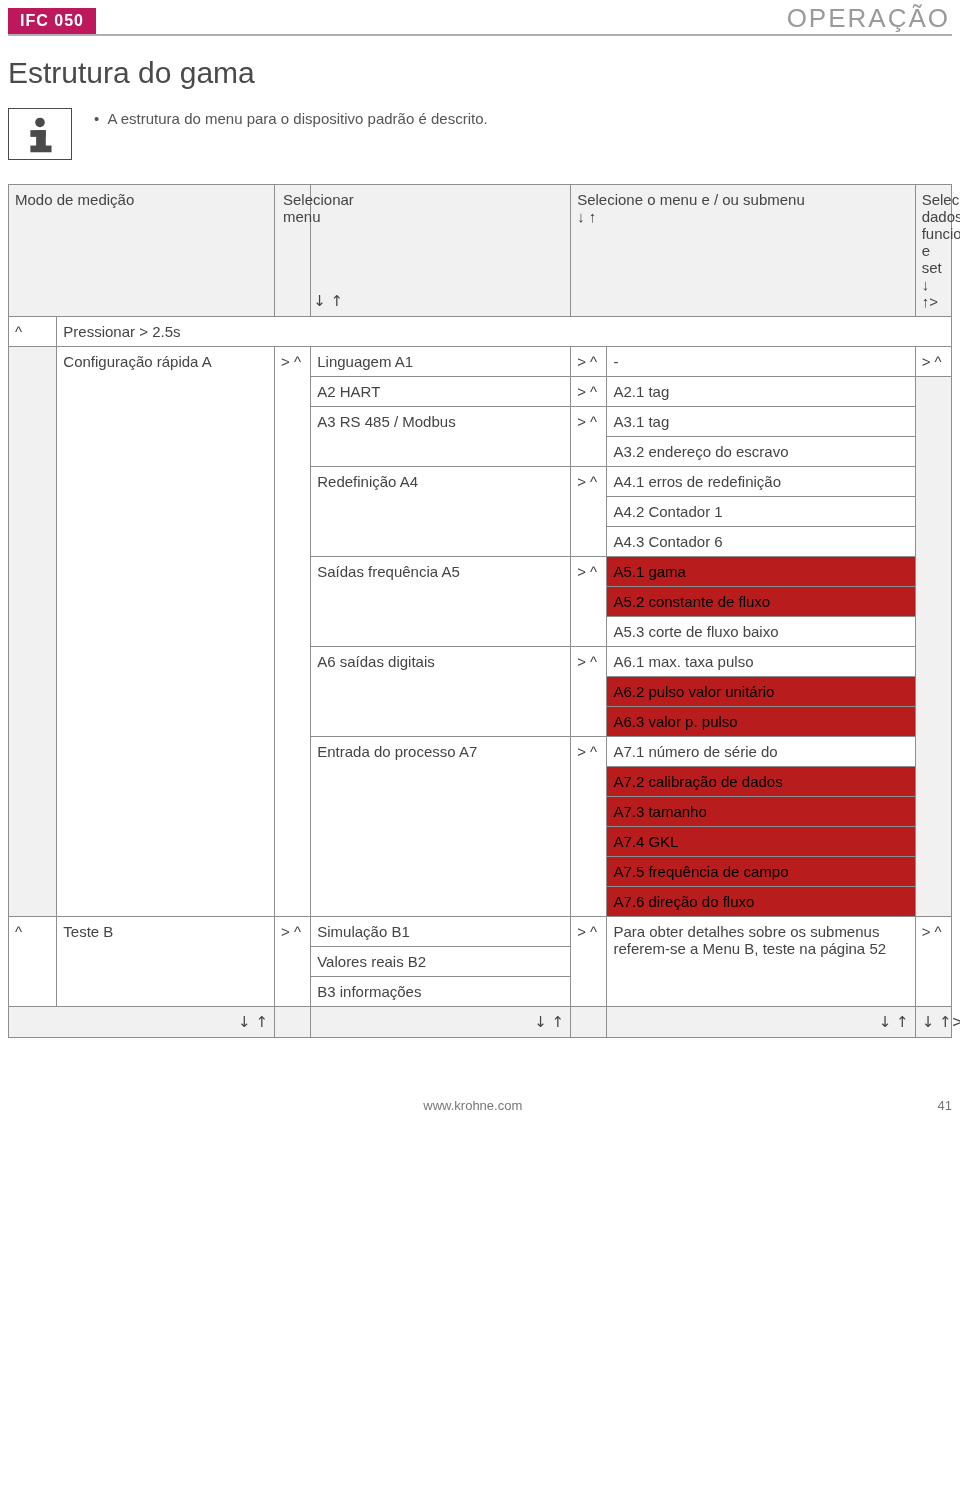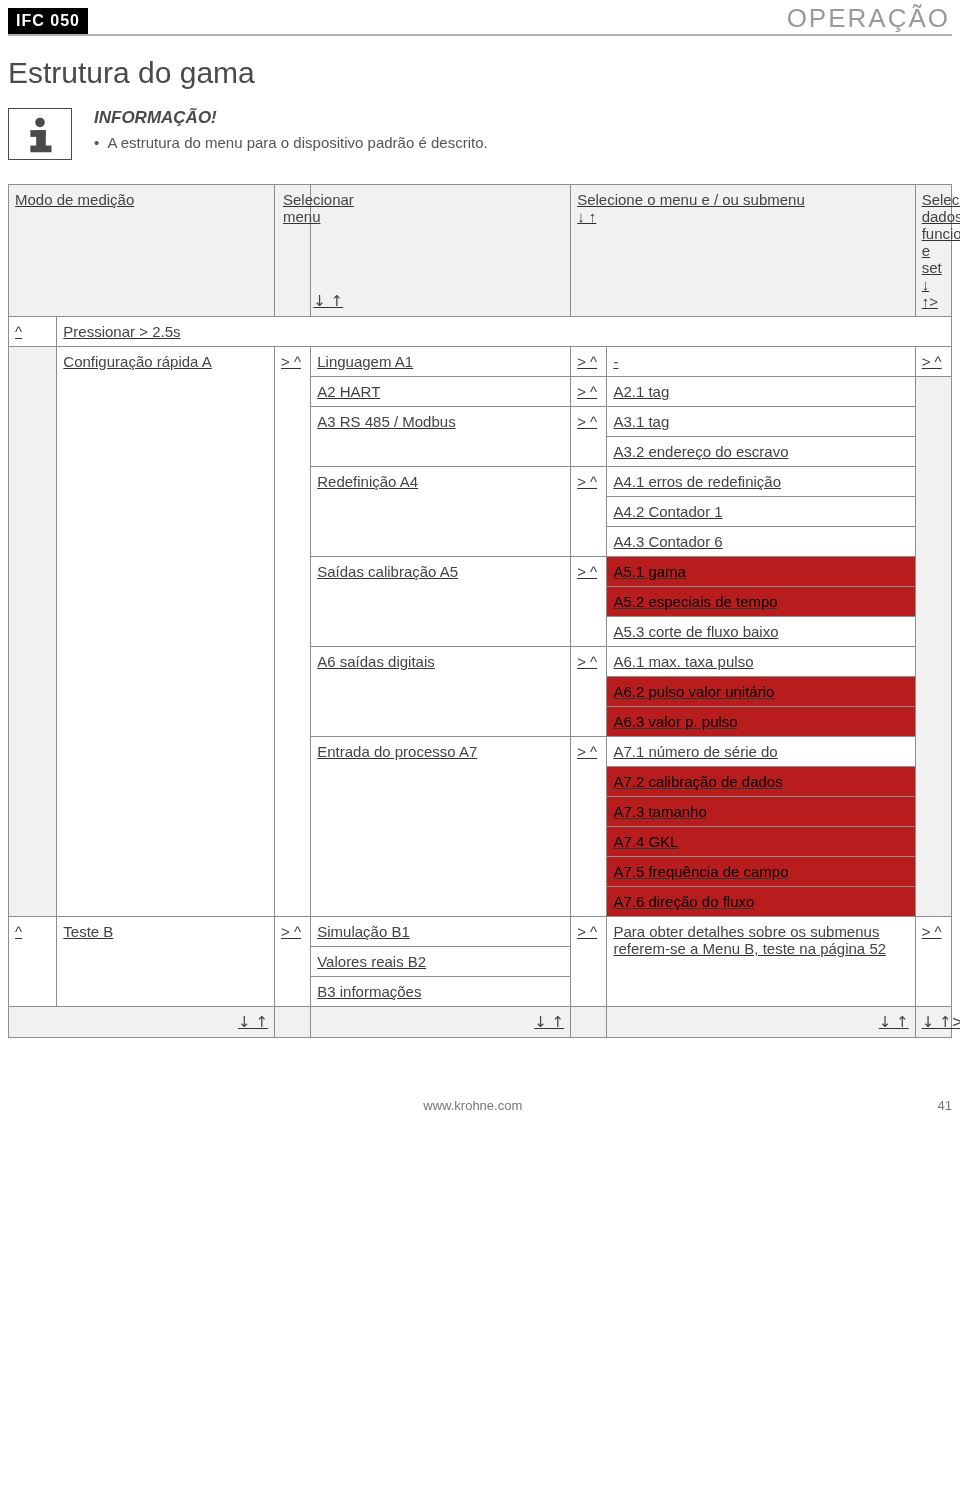--- a/index.html
+++ b/index.html
@@ -1,38 +1,38 @@
 <!DOCTYPE html>
 <html><head>
 <meta charset="utf-8">
 <style>
   * { box-sizing: border-box; margin: 0; padding: 0; }
   html, body { font-family: Arial, Helvetica, sans-serif; font-size: 15px; color: #333; }
   body { width: 960px; margin: 0 auto; background: #fff; }
 
   
   .header { display: flex; align-items: stretch; height: 28px; margin: 8px 8px 0 8px; border-bottom: 2px solid #b0b0b0; }
-  .header-left { width: 80px; background: #000000; color: #fff; font-weight: bold; display: flex; align-items: center; justify-content: center; font-size: 16px; letter-spacing: 1px; }
+  .header-left { width: 88px; background: #be185d; color: #fff; font-weight: bold; display: flex; align-items: center; justify-content: center; font-size: 16px; letter-spacing: 1px; }
   .header-mid { flex: 1; }
   .header-right { font-size: 26px; color: #9a9a9a; display: flex; align-items: flex-end; padding-right: 2px; letter-spacing: 2px; }
 
   h1.page-title { font-size: 30px; color: #4b4a4a; font-weight: normal; margin: 20px 0 18px 8px; }
 
   
   .info-row { display: flex; margin: 0 8px 24px 8px; }
   .info-icon { width: 64px; height: 52px; border: 1px solid #4a4a4a; margin-right: 22px; position: relative; flex-shrink: 0; }
   .info-icon svg { width: 100%; height: 100%; }
   .info-body { padding-top: 0; }
   .info-head { font-style: italic; font-weight: bold; color: #4b4a4a; margin-bottom: 4px; font-size: 17px; }
   .info-body ul { list-style: none; padding-left: 0; color: #555; font-size: 15px; }
   .info-body li::before { content: "• "; margin-right: 4px; }
   .info-body li { margin-bottom: 2px; line-height: 1.4; }
 
   
-  .tbl { width: calc(100% - 16px); margin: 0 8px; border-collapse: collapse; border: 1px solid #8e8e8e; background: #f1f1f1; table-layout: fixed; text-decoration: underline; }
+  .tbl { width: calc(100% - 16px); margin: 0 8px; border-collapse: collapse; border: 1px solid #8e8e8e; background: #f1f1f1; table-layout: fixed; }
   .tbl td { border: 1px solid #8e8e8e; padding: 6px 6px; vertical-align: top; font-size: 15px; color: #444; }
   .tbl .hdrow td { height: 92px; }
   .tbl .white { background: #fff; }
   .tbl .orange { background: #b91c1c; color: #000; }
   .tbl td.arrows { font-family: 'DejaVu Sans', sans-serif; text-align: left; white-space: nowrap; }
   .tbl td.arrows-r { text-align: right; }
 
   
   col.c1 { width: 40px; }
   col.c2 { width: 180px; }
@@ -60,21 +60,20 @@
 <div class="info-row">
   <div class="info-icon">
     <svg viewBox="0 0 64 52">
       <circle cx="32" cy="14" r="5" fill="#4a4a4a"></circle>
       <rect x="22" y="22" width="16" height="7" fill="#4a4a4a"></rect>
       <rect x="28" y="22" width="10" height="20" fill="#4a4a4a"></rect>
       <rect x="22" y="38" width="22" height="7" fill="#4a4a4a"></rect>
     </svg>
   </div>
   <div class="info-body">
-    <div class="info-head">INFORMAÇÃO!</div>
     <ul>
       <li>A estrutura do menu para o dispositivo padrão é descrito.</li>
     </ul>
   </div>
 </div>
 
 <table class="tbl">
   <colgroup>
     <col class="c1">
       <col class="c2">
@@ -136,26 +135,26 @@
     <td class="white" rowspan="3">&gt; ^</td>
     <td class="white">A4.1 erros de redefinição</td>
   </tr>
   <tr>
         <td class="white">A4.2 Contador 1</td>
       </tr>
   <tr>
         <td class="white">A4.3 Contador 6</td>
       </tr>
   <tr>
-    <td class="white" rowspan="3">Saídas calibração A5</td>
+    <td class="white" rowspan="3">Saídas frequência A5</td>
     <td class="white" rowspan="3">&gt; ^</td>
     <td class="orange">A5.1 gama</td>
   </tr>
   <tr>
-        <td class="orange">A5.2 especiais de tempo</td>
+        <td class="orange">A5.2 constante de fluxo</td>
       </tr>
   <tr>
         <td class="white">A5.3 corte de fluxo baixo</td>
       </tr>
   <tr>
     <td class="white" rowspan="3">A6 saídas digitais</td>
     <td class="white" rowspan="3">&gt; ^</td>
     <td class="white">A6.1 max. taxa pulso</td>
   </tr>
   <tr>

